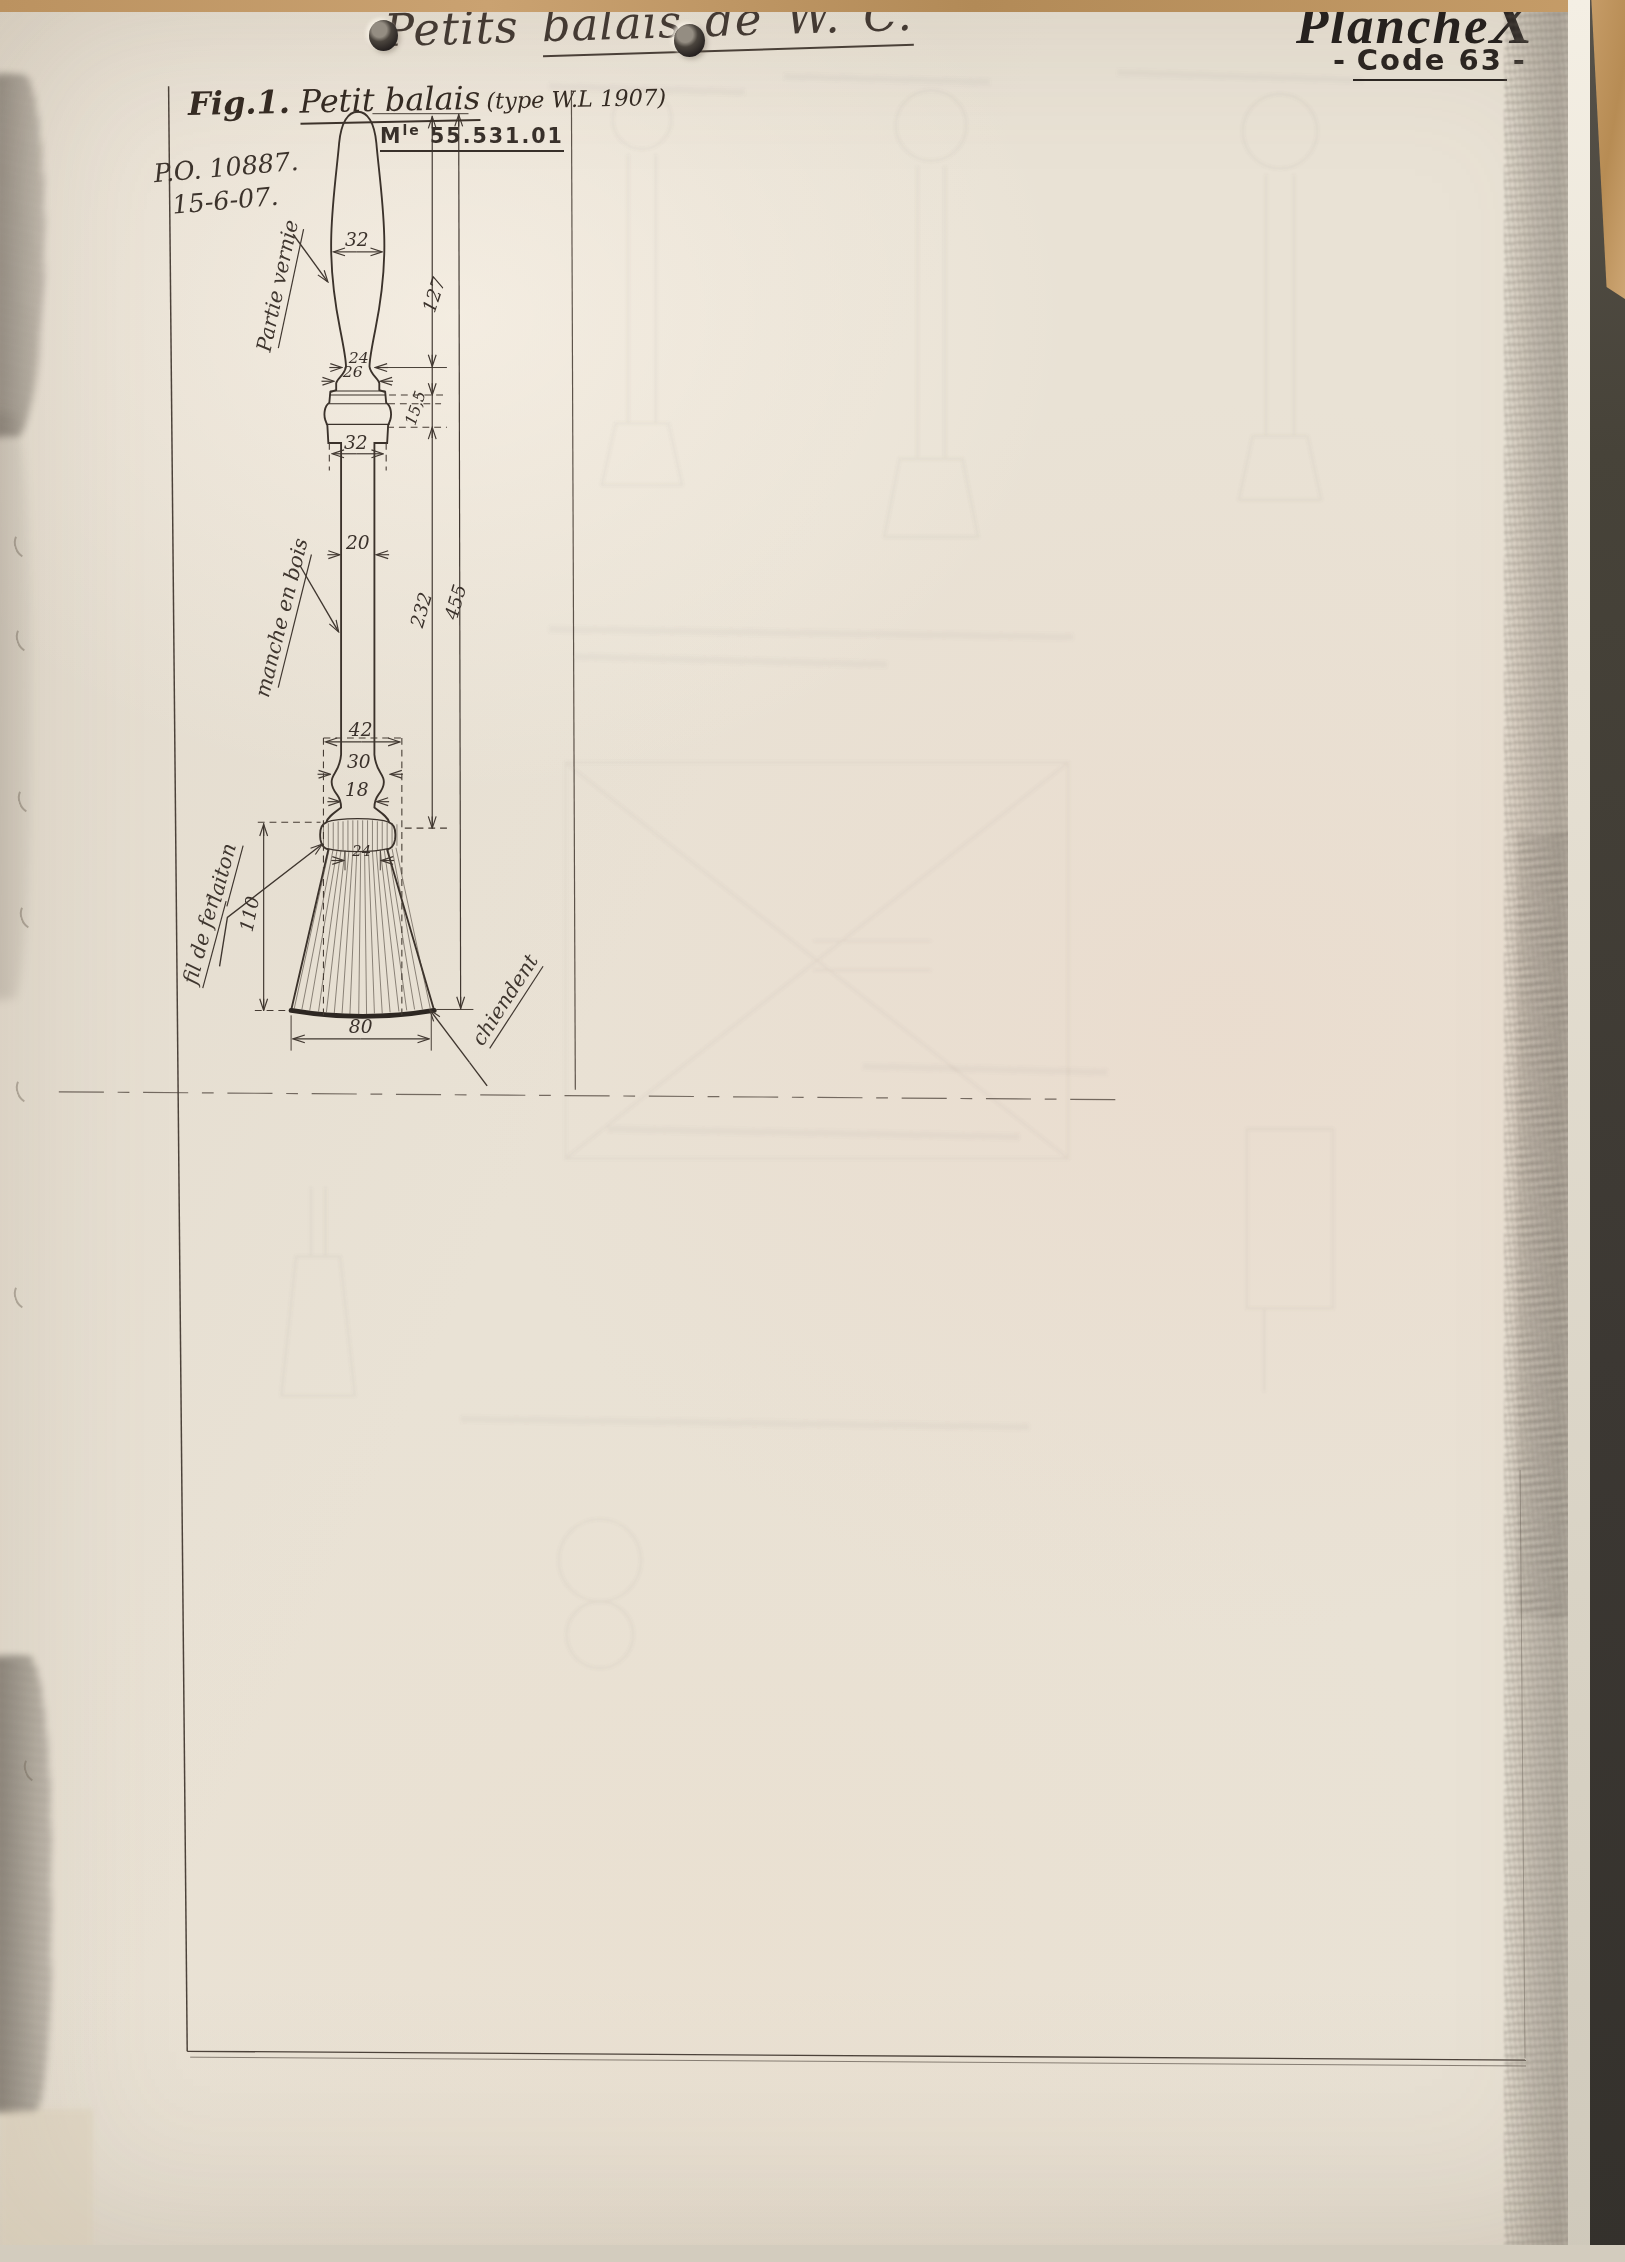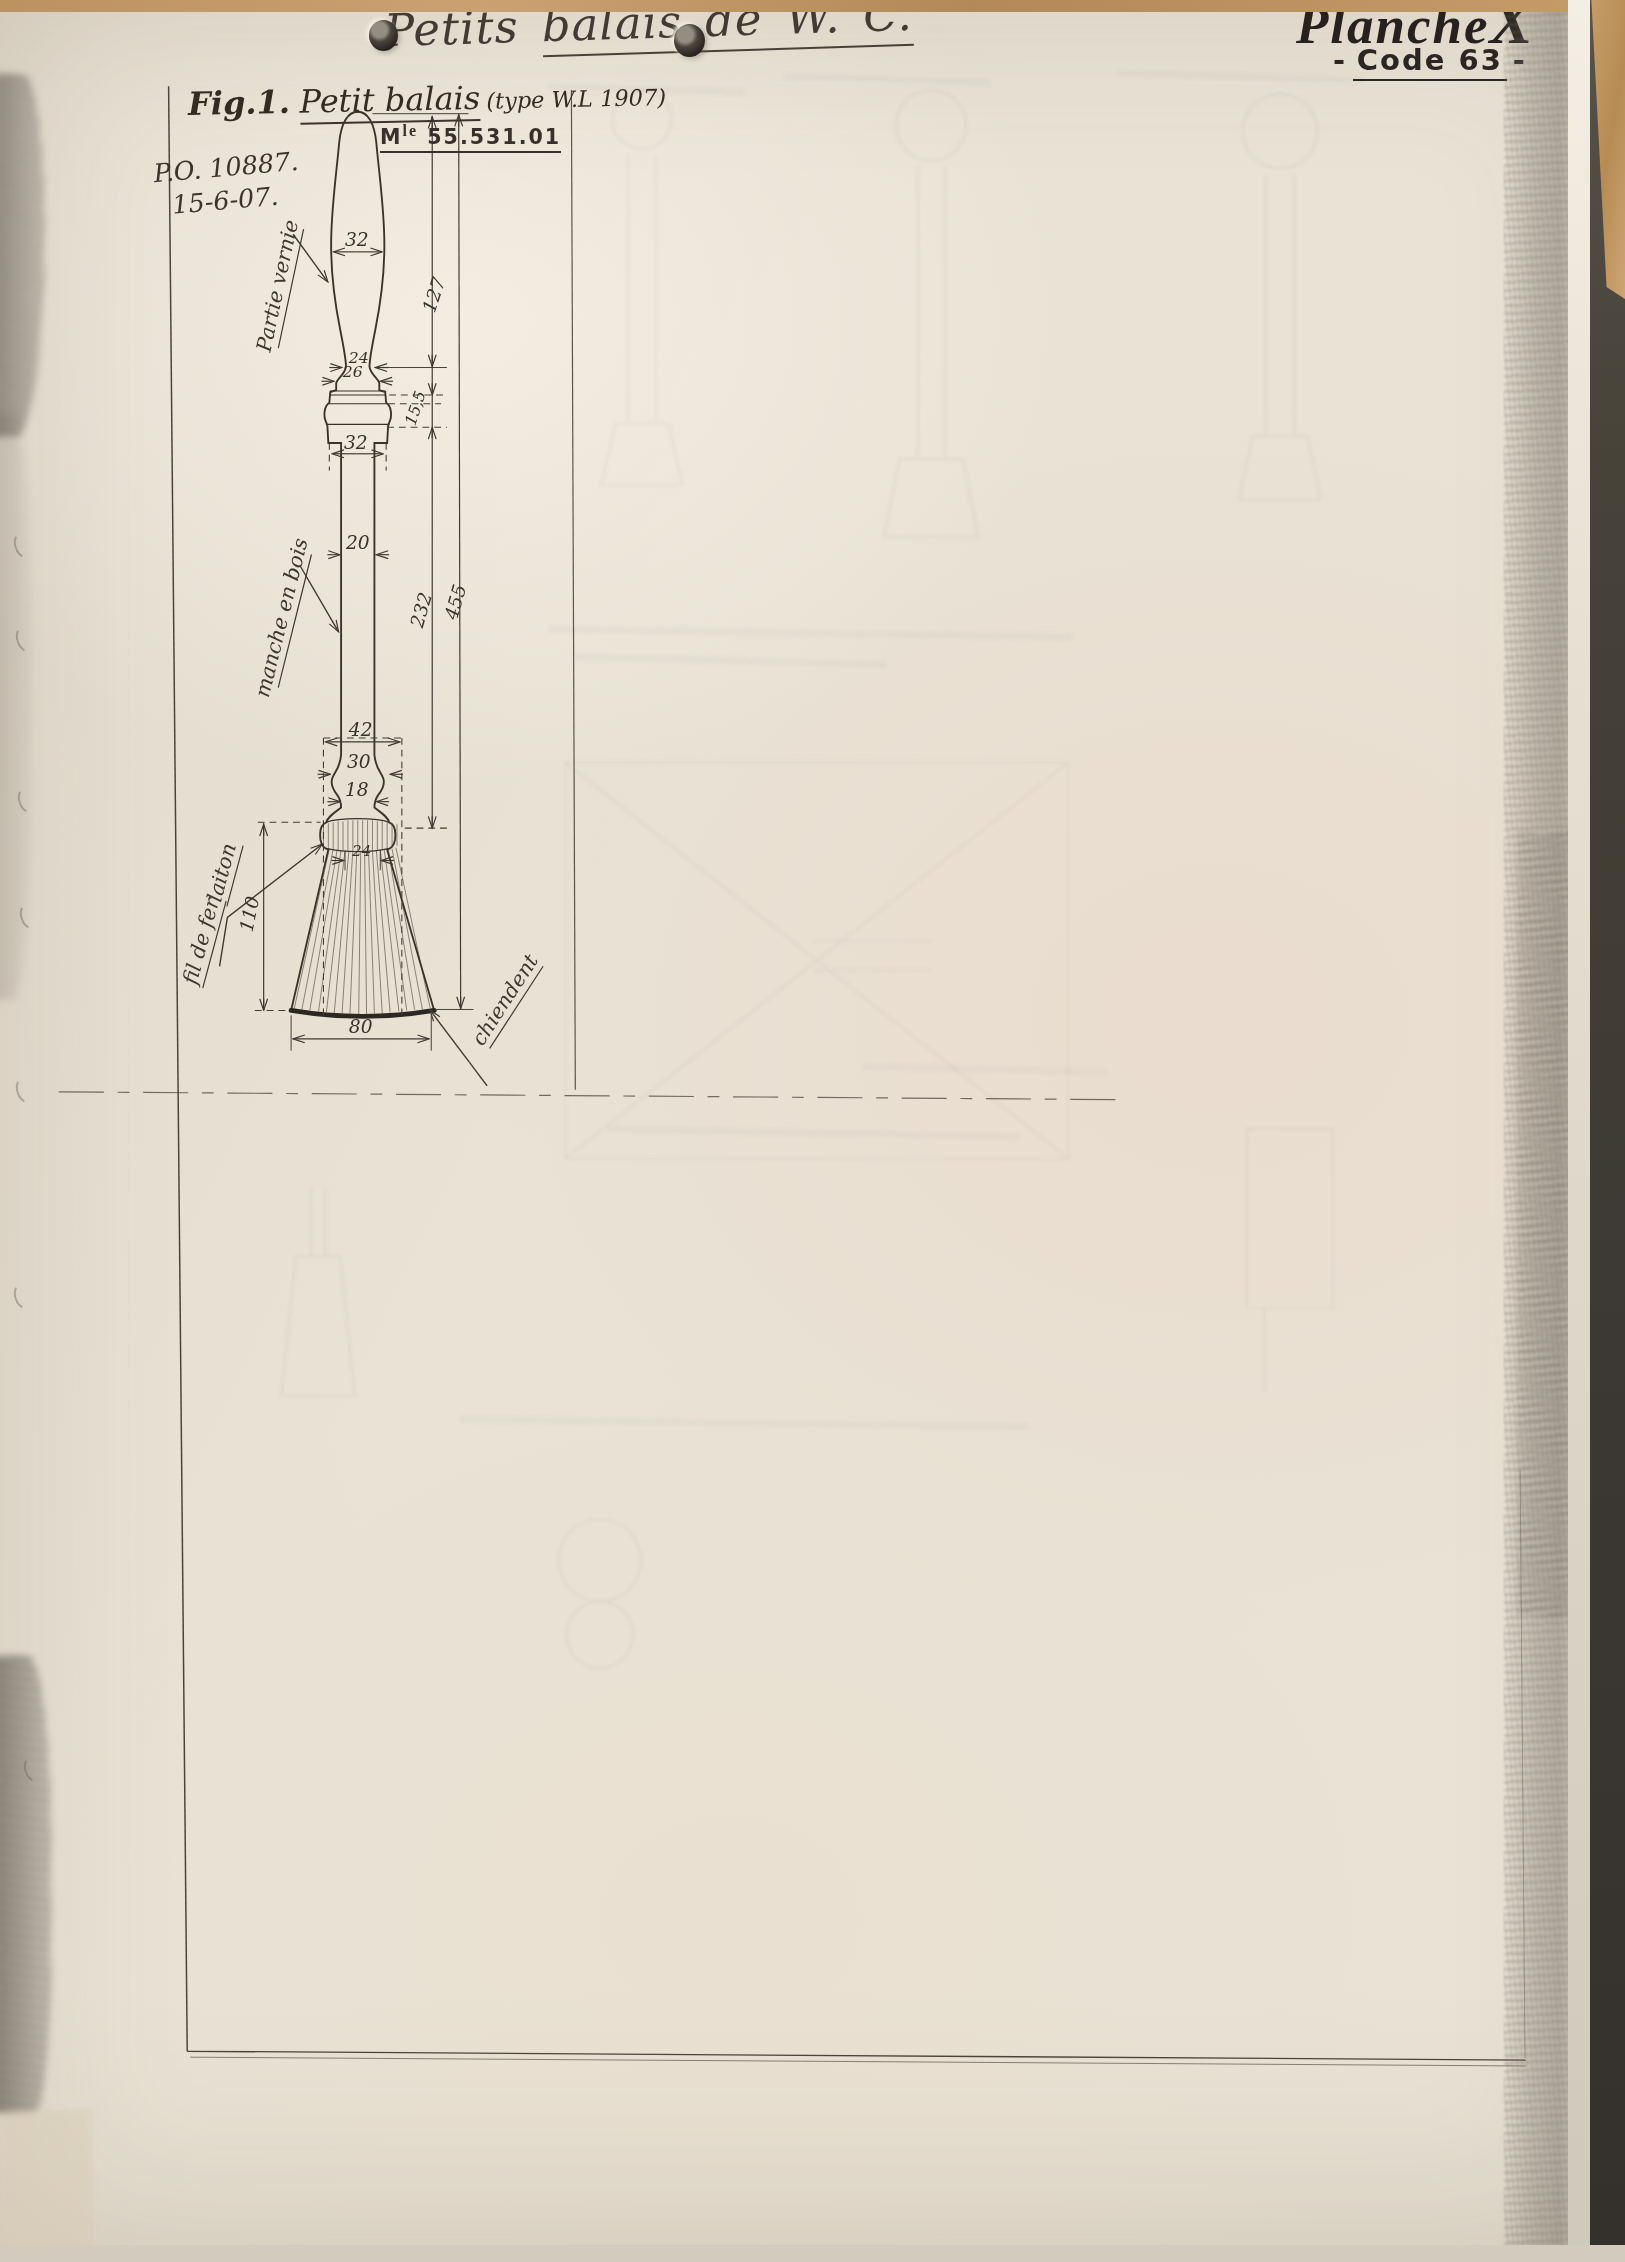--- a/index.html
+++ b/index.html
@@ -77,21 +77,21 @@
   .code .u{border-bottom:2.9px solid #2c2622;padding:0 3.9px 2px 3.9px;margin:0 5.9px;}
   .caption{position:absolute;left:188px;top:80px;z-index:6;white-space:nowrap;
     transform:rotate(-1.2deg);color:#352b23;}
   .caption .fig{font-style:italic;font-weight:bold;font-size:32px;margin-right:9.8px;}
   .caption .name{font-style:italic;font-size:32px;border-bottom:2.5px solid #3d332b;
     padding-bottom:2px;margin-right:5.9px;}
   .caption .type{font-style:italic;font-size:22.5px;}
   .model{position:absolute;left:380px;top:122px;z-index:6;white-space:nowrap;
     font-family:"DejaVu Sans",sans-serif;font-size:20.6px;font-weight:bold;color:#38302a;
     letter-spacing:2px;border-bottom:2px solid #38302a;padding-bottom:2px;}
-  .model sup{font-size:16px;font-family:Liberation Serif, serif;}
+  .model sup{font-size:14px;}
   .po{position:absolute;left:155px;top:151px;z-index:6;font-style:italic;
     font-size:25.5px;color:#3c332c;transform:rotate(-5deg);line-height:33px;}
   .po .d2{margin-left:15.7px;}
   svg.draw{position:absolute;inset:0;z-index:4;}
   .gline{stroke:#6e655a;fill:none;}
 </style>
 </head>
 <body>
 
 <div class="canvas">

